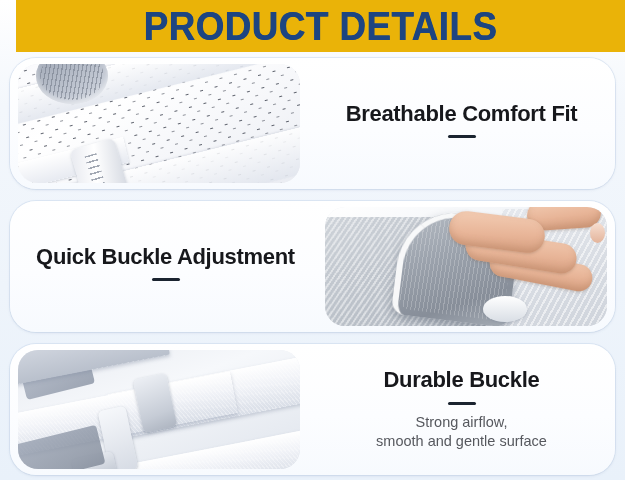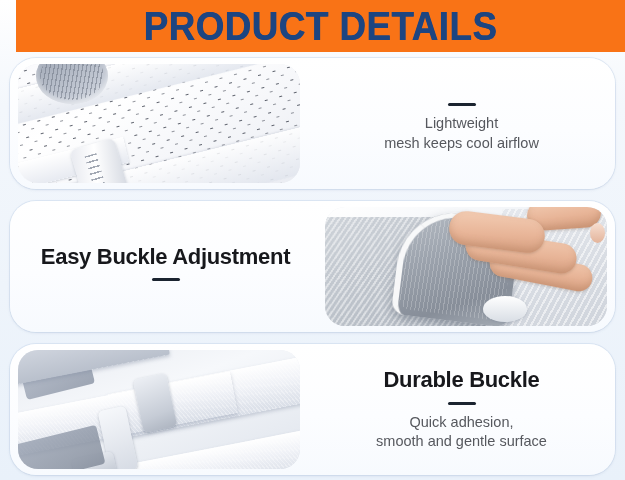--- a/index.html
+++ b/index.html
@@ -16,21 +16,21 @@
     background: linear-gradient(180deg, #ffffff 0%, #f3f7fc 22%, #eef4fb 60%, #e9f1fa 100%);
     position: relative;
   }
 
   
   .page-title-wrap {
     height: 52px;
     display: flex;
     align-items: center;
     justify-content: center;
-    background: #f97316;
+    background: #eab308;
     margin-left: 16px;
   }
   .page-title {
     font-family: "Liberation Sans Narrow", "Liberation Sans", sans-serif;
     font-size: 40px;
     font-weight: 700;
     letter-spacing: 0.5px;
     color: #1d4581;
     transform: scaleX(0.92);
     text-shadow: 0.6px 0 0 #1d4581;
@@ -329,43 +329,42 @@
       <div class="mesh-bg"></div>
       <div class="mesh-holes"></div>
       <div class="mesh-holes b"></div>
       <div class="mesh-edge-band mesh-edge-top"></div>
       <div class="mesh-edge-band mesh-edge-bot"></div>
       <div class="mesh-grayblob"></div>
       <div class="mesh-strap"></div>
       <div class="mesh-buckle"></div>
     </div>
     <div class="text-block">
+      <div class="card-heading">Breathable Comfort Fit</div>
       <div class="divider"></div>
-      <div class="card-sub">Lightweight
-mesh keeps cool airflow</div>
     </div>
   </div>
 
   <div class="card c2 reverse">
     <div class="photo" aria-label="Hand peeling back a grey velcro adjustment flap">
       <div class="velcro-bg"></div>
       <div class="velcro-sheet"></div>
       <div class="velcro-sheet-light"></div>
       <div class="flap"></div>
       <div class="velcro-nub"></div>
       <div class="hand">
         <div class="finger f4"></div>
         <div class="finger f1"></div>
         <div class="finger f2"></div>
         <div class="finger f3"></div>
         <div class="nail"></div>
       </div>
     </div>
     <div class="text-block">
-      <div class="card-heading">Easy Buckle Adjustment</div>
+      <div class="card-heading">Quick Buckle Adjustment</div>
       <div class="divider"></div>
     </div>
   </div>
 
   <div class="card c3">
     <div class="photo" aria-label="White leather straps crossing with buckle connectors">
       <div class="leather-bg"></div>
       <div class="ldark"></div>
       <div class="lstrap ls3"></div>
       <div class="lstrap ls2"></div>
@@ -373,18 +372,18 @@
       <div class="lstrap ls4"></div>
       <div class="lbuckle lb1"></div>
       <div class="lteeth"></div>
       <div class="lbuckle lb2"></div>
       <div class="lbuckle lb3"></div>
       <div class="ldark2"></div>
     </div>
     <div class="text-block">
       <div class="card-heading">Durable Buckle</div>
       <div class="divider"></div>
-      <div class="card-sub">Quick adhesion,
+      <div class="card-sub">Strong airflow,
 smooth and gentle surface</div>
     </div>
   </div>
 
 </div>
 
 </body></html>

